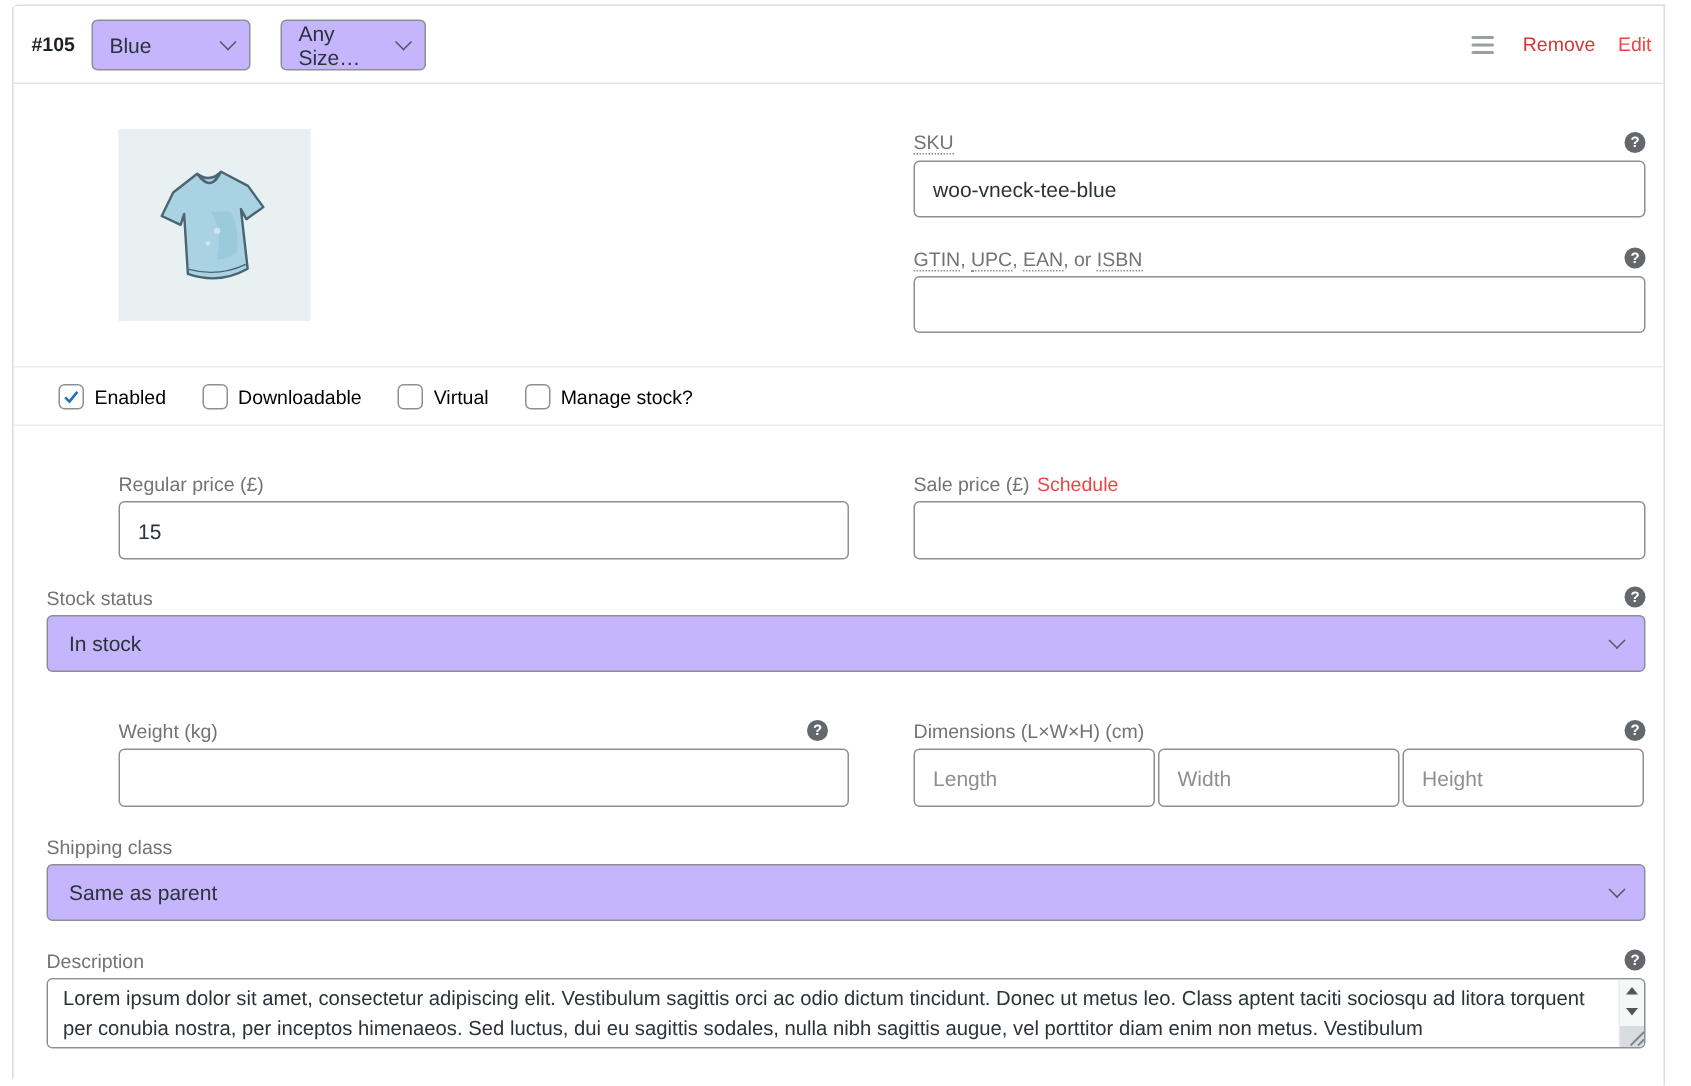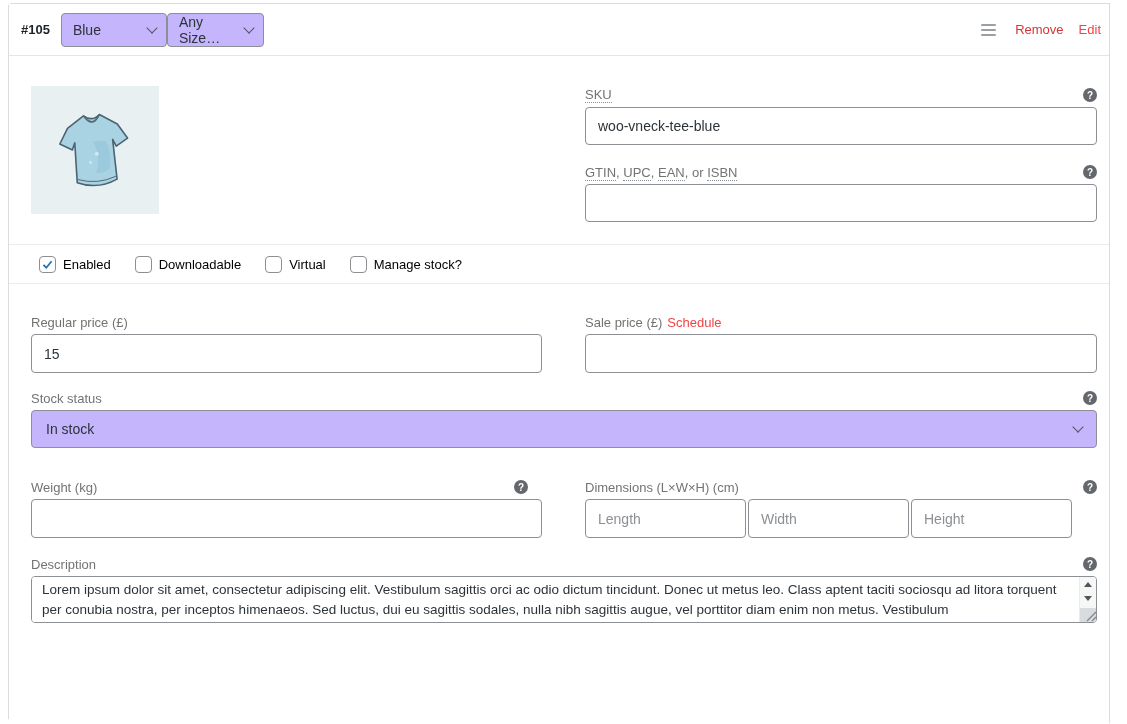--- a/index.html
+++ b/index.html
@@ -8,34 +8,34 @@
   .panel { position:absolute; left:8px; top:3px; width:1102px; height:721px;
            background:#fff; border-top:1px solid #dcdcde; border-left:1px solid #dcdcde; border-right:1px solid #dcdcde; }
 
   
   .vheader { display:flex; align-items:center; height:52px; padding:0 8px 0 12px; border-bottom:1px solid #e5e5e5; }
   .vid { font-size:13px; font-weight:bold; color:#1d2327; }
   .select { display:flex; align-items:center; justify-content:space-between; background:#c4b5fd;
             border:1px solid #8c8f94; border-radius:4px; color:#2c3338; font-size:14px; cursor:pointer; }
   .hsel { height:34px; padding:0 10px 0 11px; }
   .w1 { width:106px; margin-left:11px; }
-  .w2 { width:97px; margin-left:0; }
+  .w2 { width:97px; margin-left:20px; }
   .chev { width:8px; height:8px; border-right:1.6px solid #50575e; border-bottom:1.6px solid #50575e;
           transform:rotate(45deg); margin-top:-4px; flex:0 0 auto; margin-left:8px; }
   .spacer { flex:1; }
   .menu { display:inline-flex; flex-direction:column; gap:3px; margin-right:19px; cursor:pointer; }
   .menu i { display:block; width:15px; height:2px; background:#9a9fa4; border-radius:1px; }
   .link { font-size:13px; text-decoration:none; cursor:pointer; }
   .remove { color:#d63638; margin-right:15px; }
   .edit { color:#ef4444; }
 
   
   .vbody { padding:0 12px 0 22px; }
   .cols { display:flex; gap:43px; }
-  .col-l { width:512px; }
+  .col-l { width:512px;margin-left:48px; }
   .col-r { width:513px; }
   .row1 { margin-top:30px; }
 
   .thumb { width:128px; height:128px; background:#e9f0f2; cursor:pointer; }
 
   .label-row { display:flex; justify-content:space-between; align-items:center; height:18px; margin-bottom:3px; }
   .lbl { font-size:13px; color:#737373; }
   .lbl-left { display:flex; align-items:center; gap:5px; }
   .abbr { border-bottom:1px dotted #8c8f94; cursor:help; }
   .help { width:14px; height:14px; border-radius:50%; background:#64686d; color:#fff; font-size:10px;
@@ -211,20 +211,29 @@
             <span class="help">?</span>
           </div>
           <div class="dims">
             <input class="inp" type="text" placeholder="Length" style="">
             <input class="inp" type="text" placeholder="Width" style="">
             <input class="inp" type="text" placeholder="Height" style="">
           </div>
         </div>
       </div>
 
+      <div class="sec-md">
+        <div class="label-row">
+          <span class="lbl">Shipping class</span>
+        </div>
+        <div class="select full-select">
+          <span>Same as parent</span>
+          <span class="chev"></span>
+        </div>
+      </div>
 
       <div class="sec-md">
         <div class="label-row">
           <span class="lbl">Description</span>
           <span class="help">?</span>
         </div>
         <div class="ta-wrap">
           <textarea style="">Lorem ipsum dolor sit amet, consectetur adipiscing elit. Vestibulum sagittis orci ac odio dictum tincidunt. Donec ut metus leo. Class aptent taciti sociosqu ad litora torquent per conubia nostra, per inceptos himenaeos. Sed luctus, dui eu sagittis sodales, nulla nibh sagittis augue, vel porttitor diam enim non metus. Vestibulum</textarea>
           <div class="sb">
             <span class="sb-btn">

